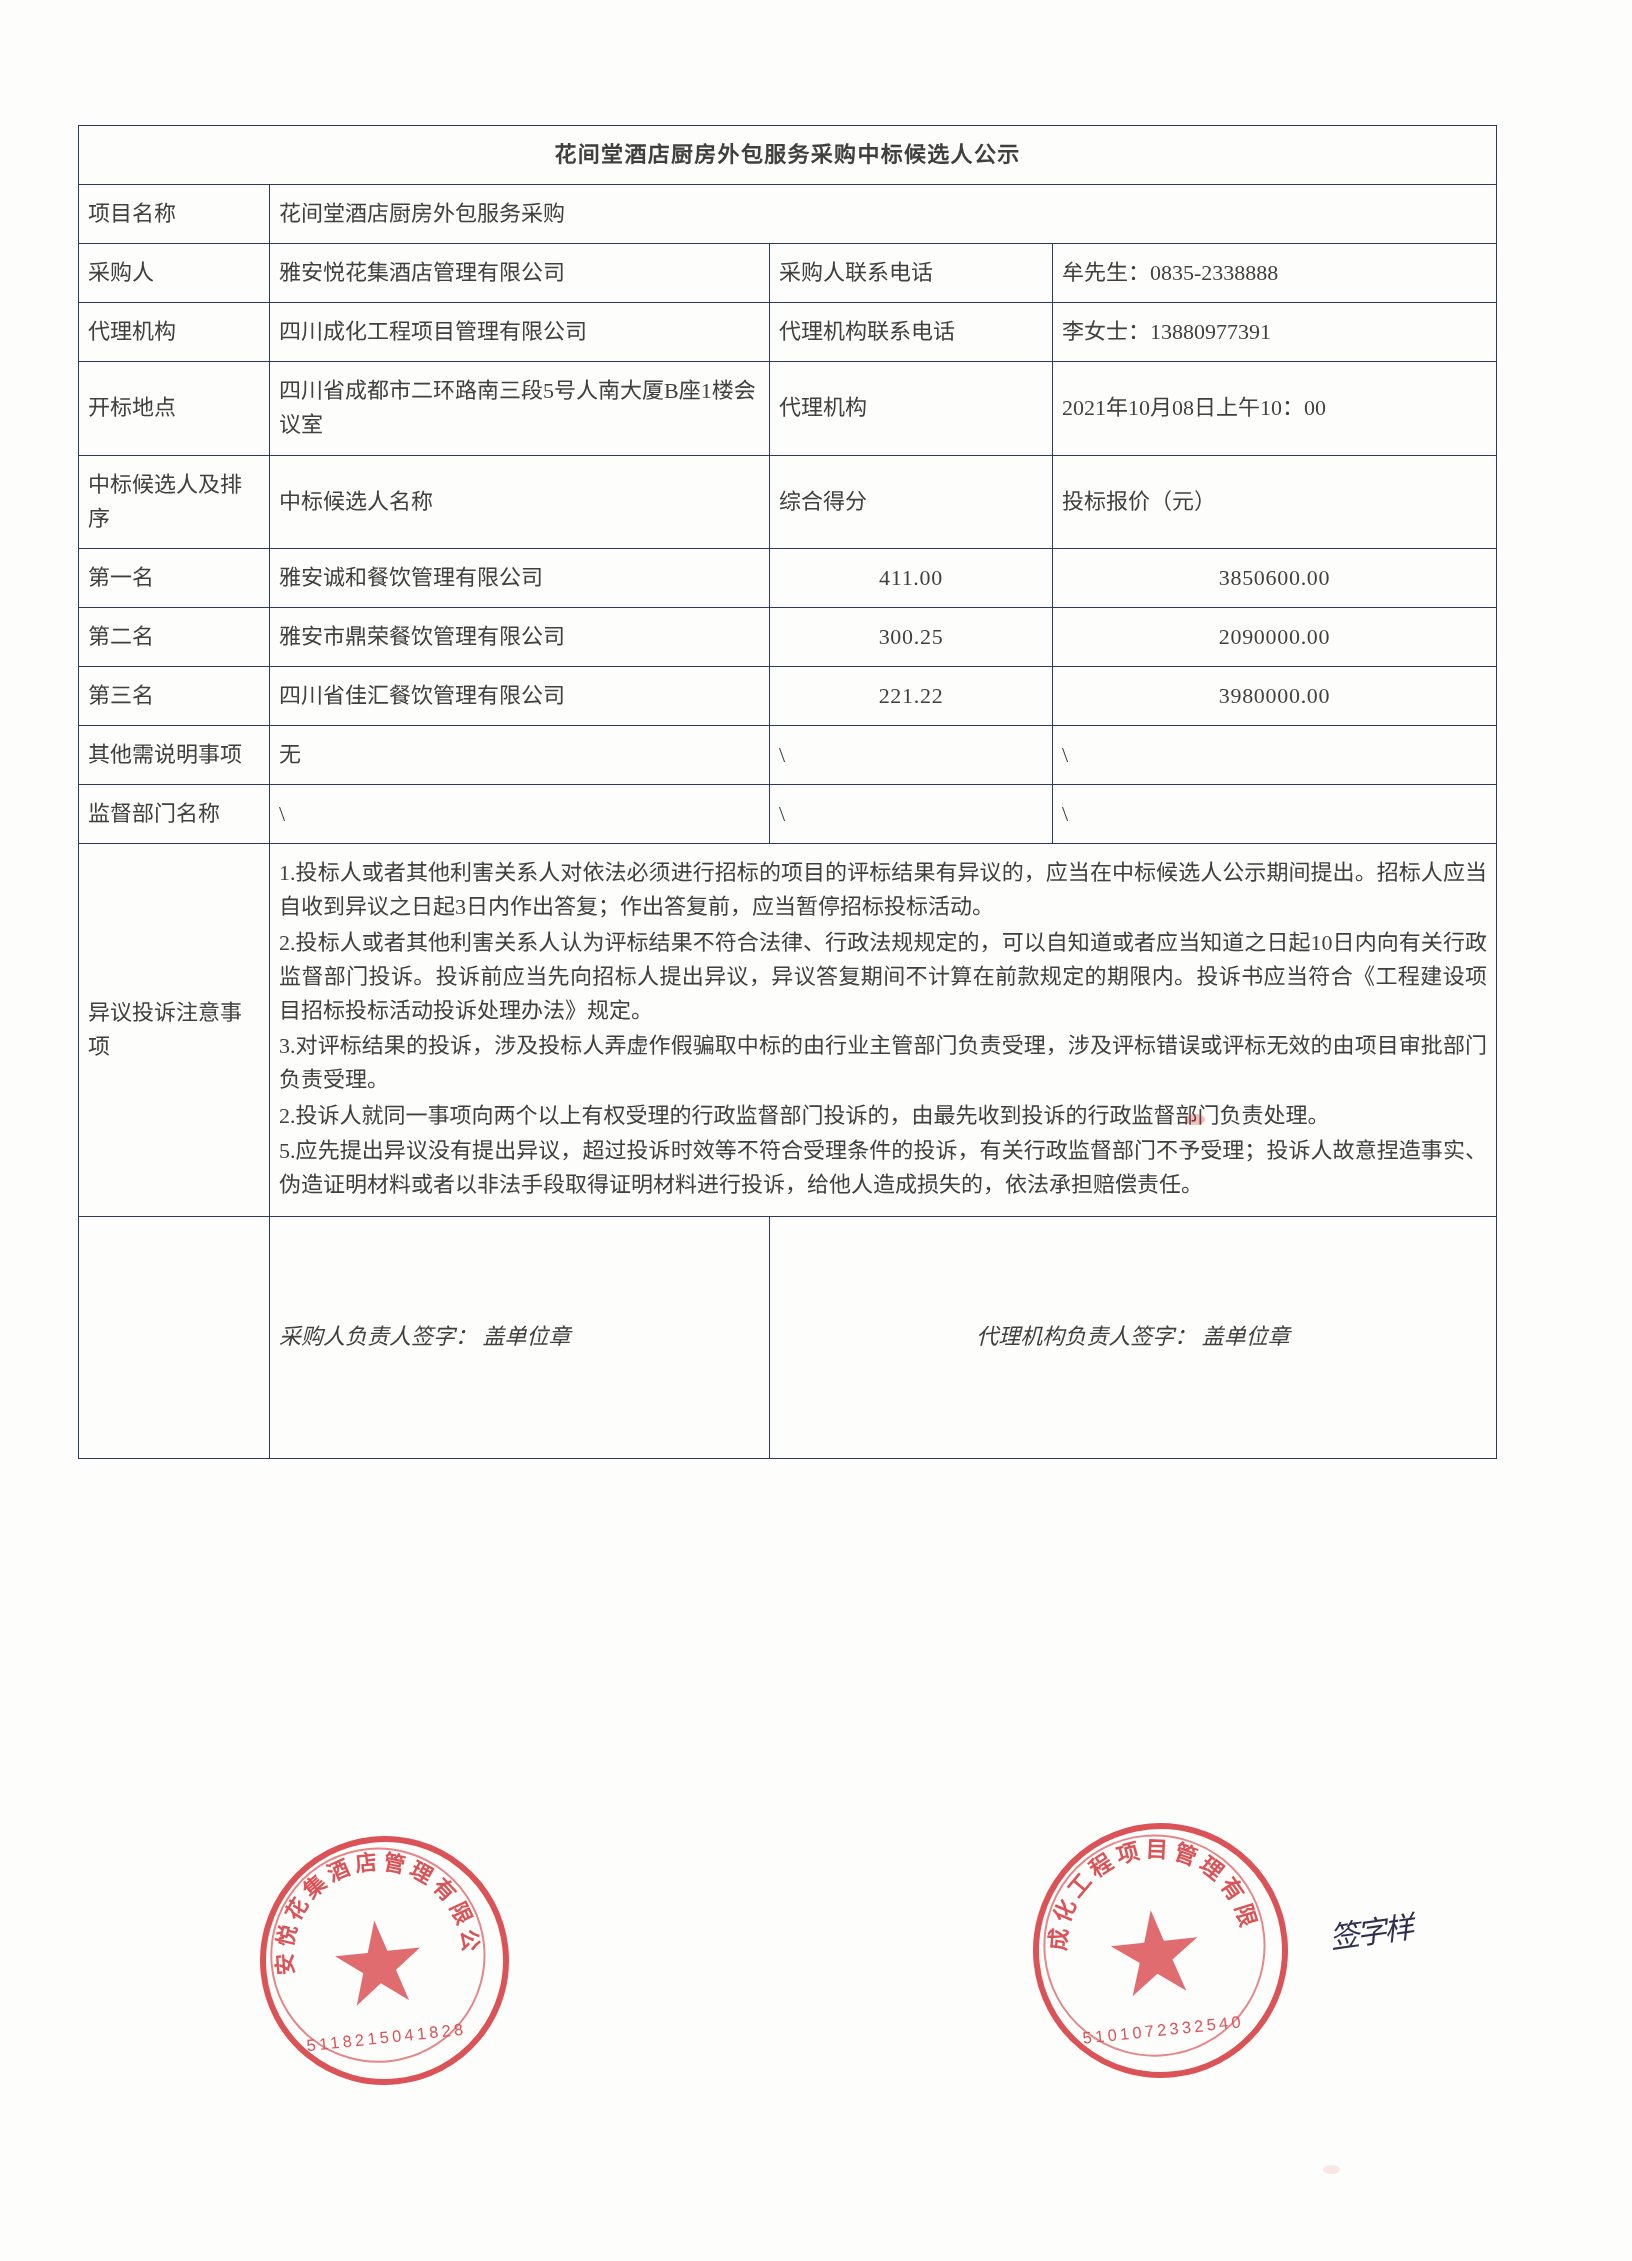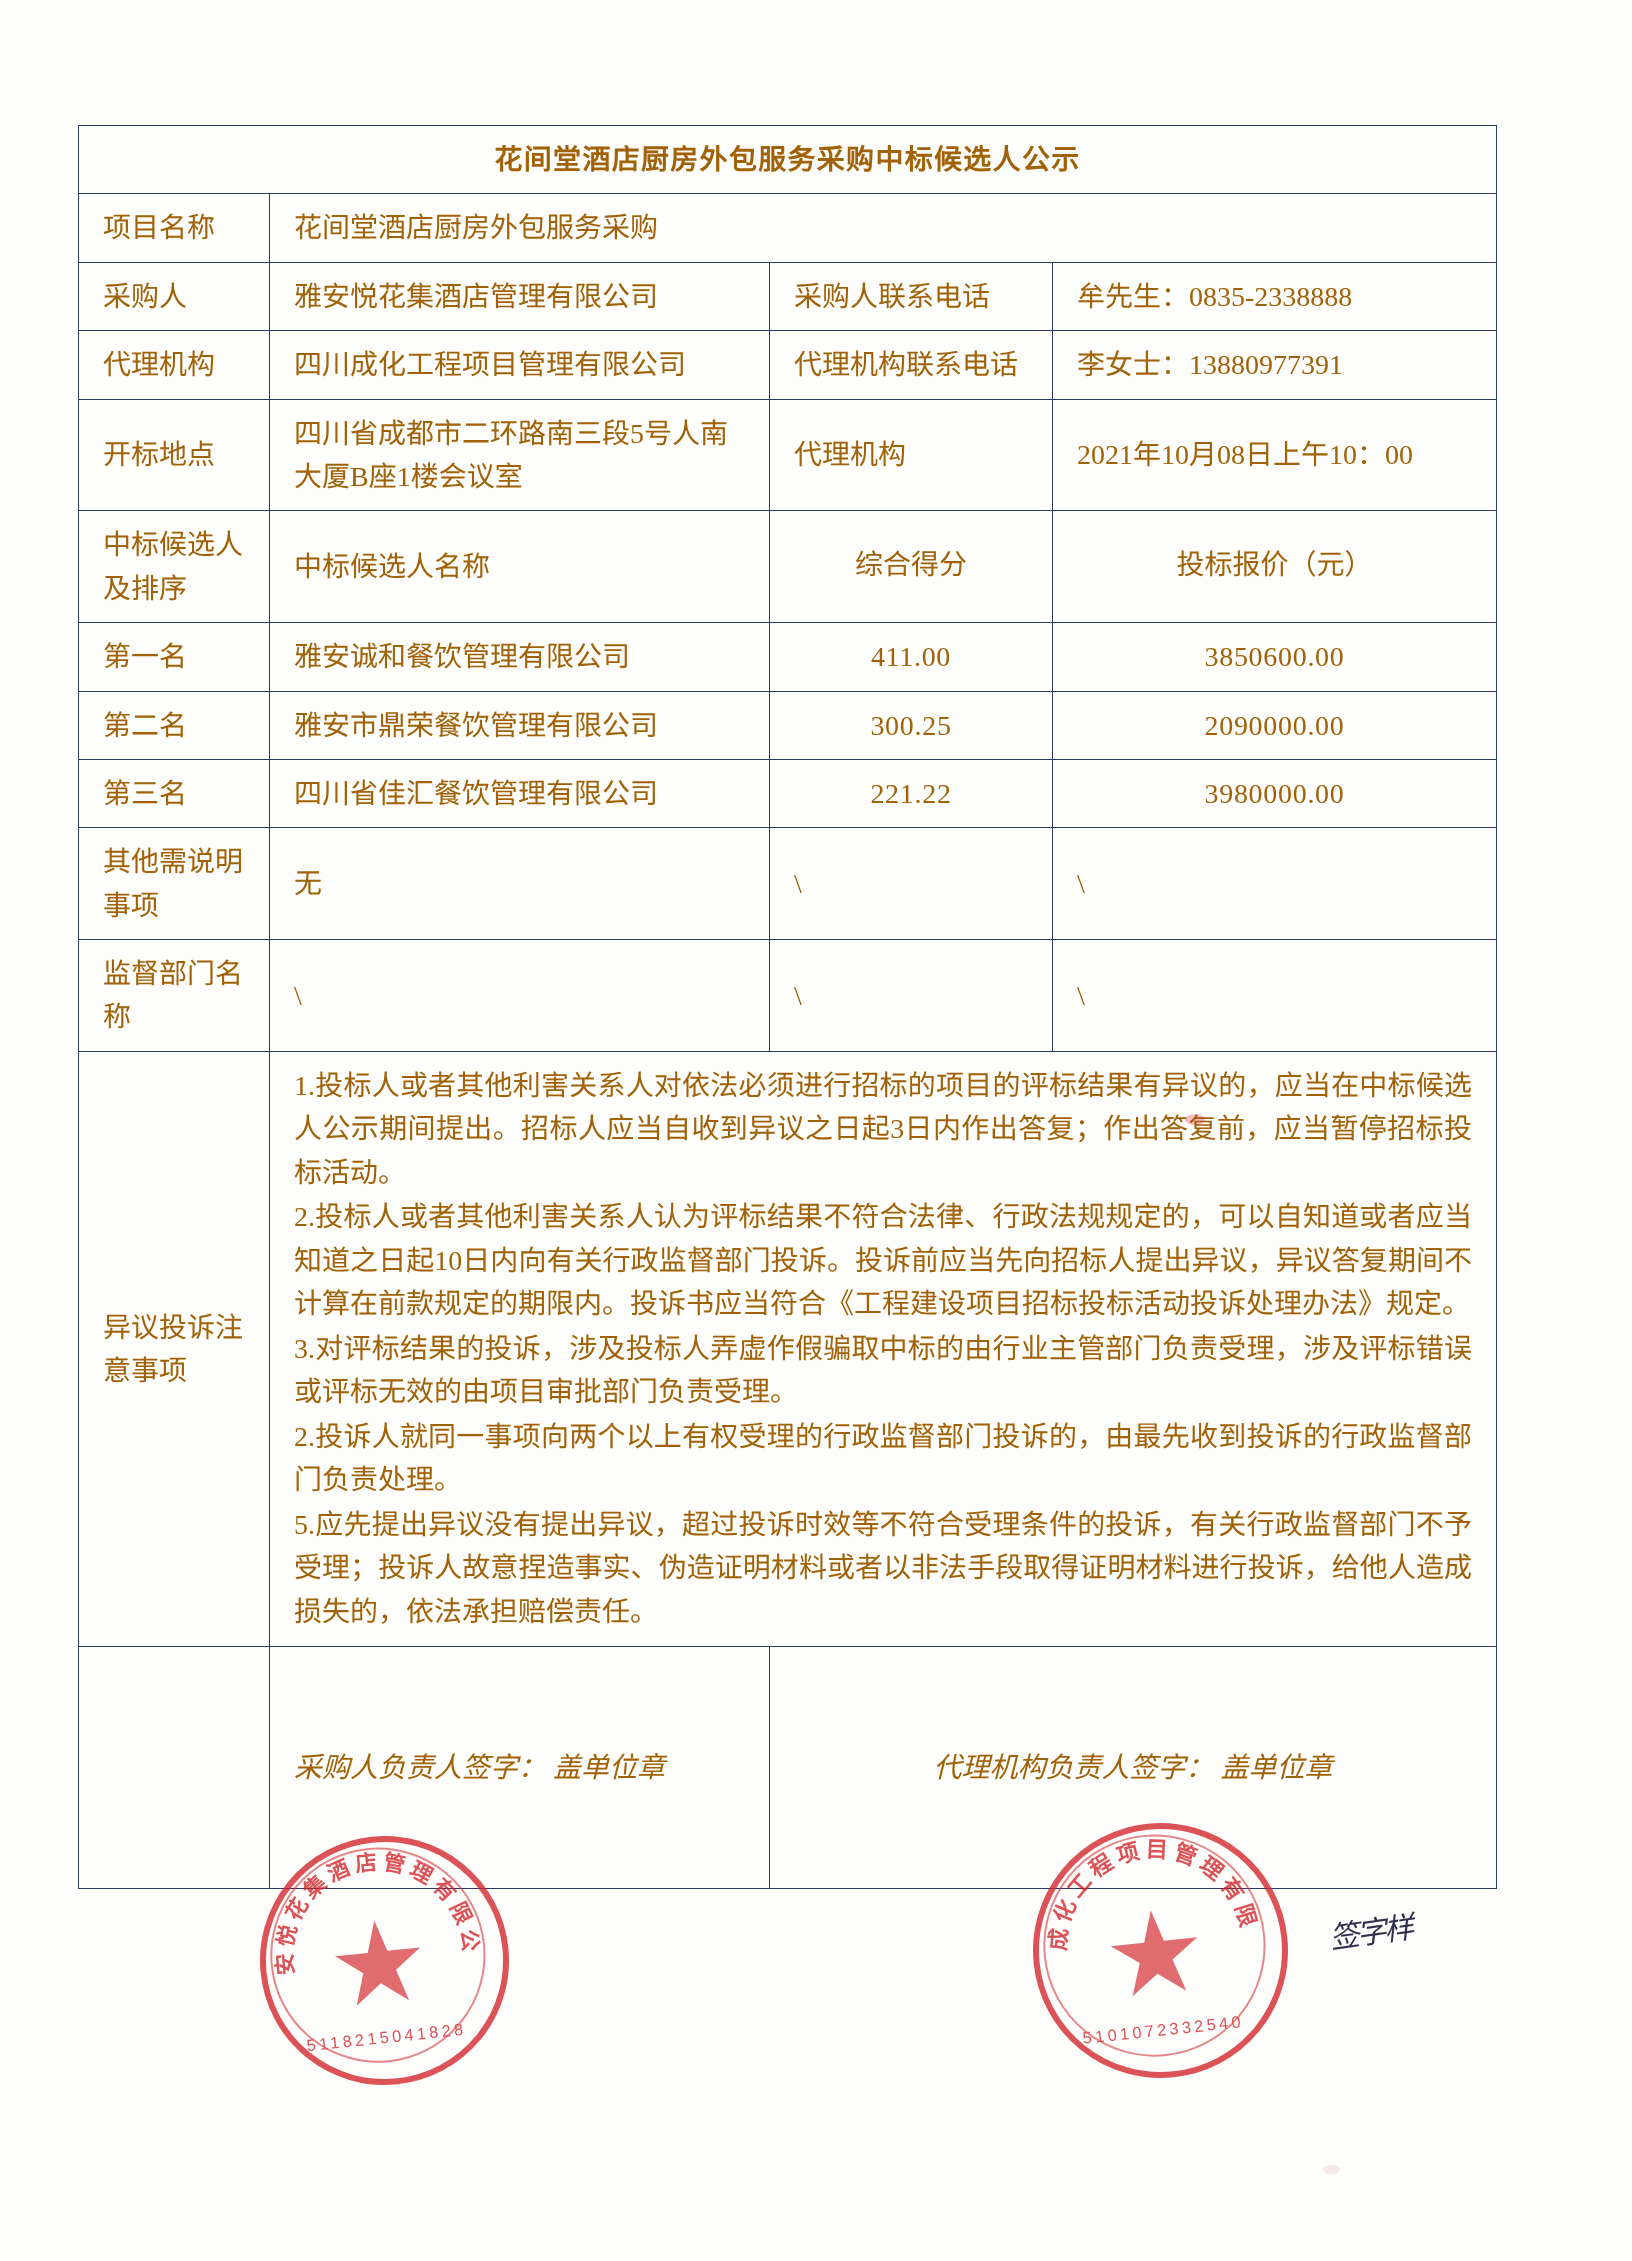--- a/index.html
+++ b/index.html
@@ -25,39 +25,39 @@
   .doc-table {
     position: absolute;
     left: 78px;
     top: 125px;
     width: 1418px;
     border-collapse: collapse;
     table-layout: fixed;
   }
   .doc-table td {
     border: 1.3px solid #2b3a63;
-    padding: 12px 24px;
-    font-size: 28px;
+    padding: 12px 9px;
+    font-size: 22px;
     line-height: 1.55;
     vertical-align: middle;
-    color: #a16207;
+    color: #404040;
     background: transparent;
   }
   .title-cell {
     text-align: center;
     font-size: 29px;
     font-weight: bold;
     letter-spacing: 1.3px;
     padding: 32px 0 30px 0;
     color: #15306b;
   }
   .label-cell {
     width: 191px;
   }
-  .center { text-align: center; font-family: Liberation Mono, monospace; }
+  .center { text-align: left; }
   .num-cell {
     text-align: center;
     font-family: "Liberation Serif", serif;
     letter-spacing: 0.7px;
   }
   .notice-cell {
     padding: 22.4px 26px 25px 26px;
     font-size: 22px;
     line-height: 1.72;
     text-align: justify;

